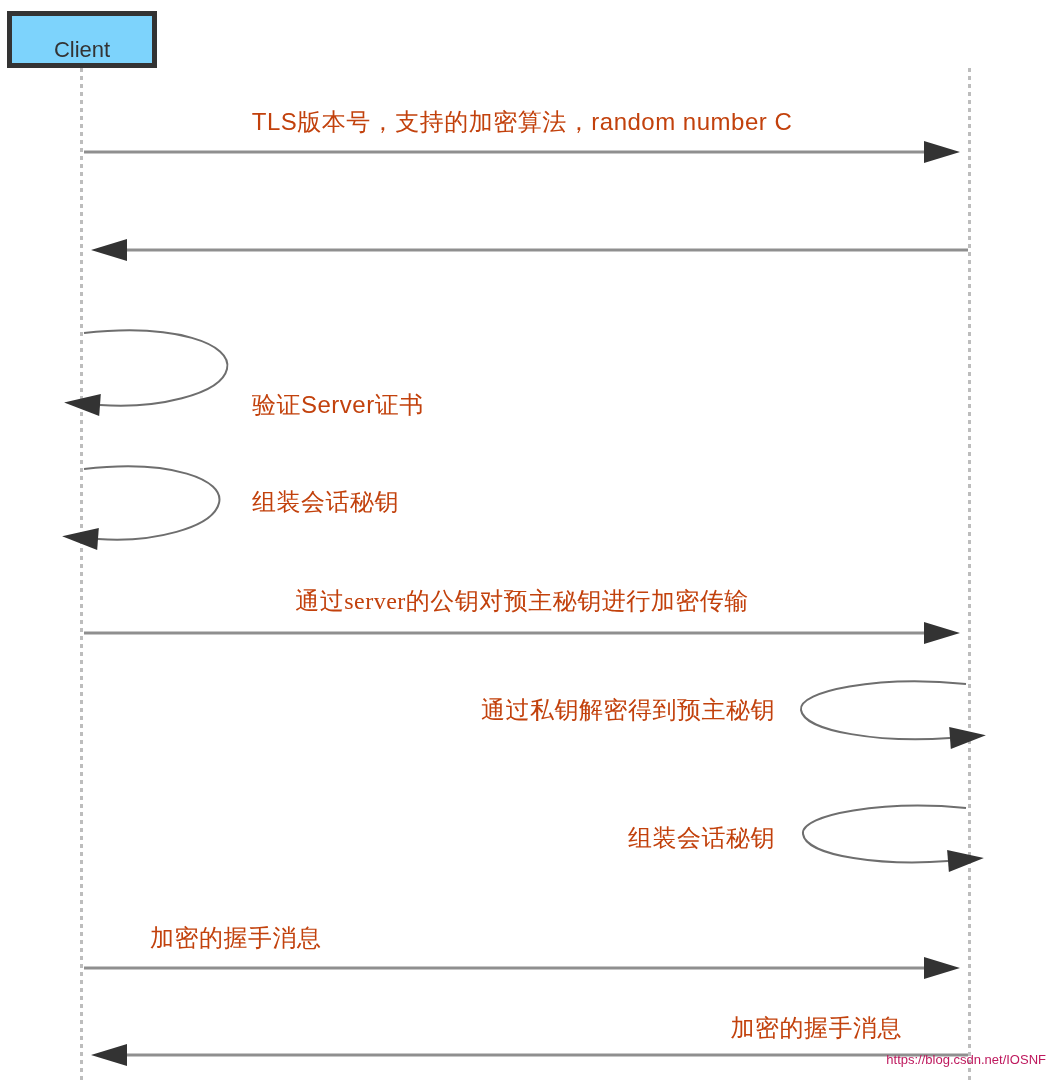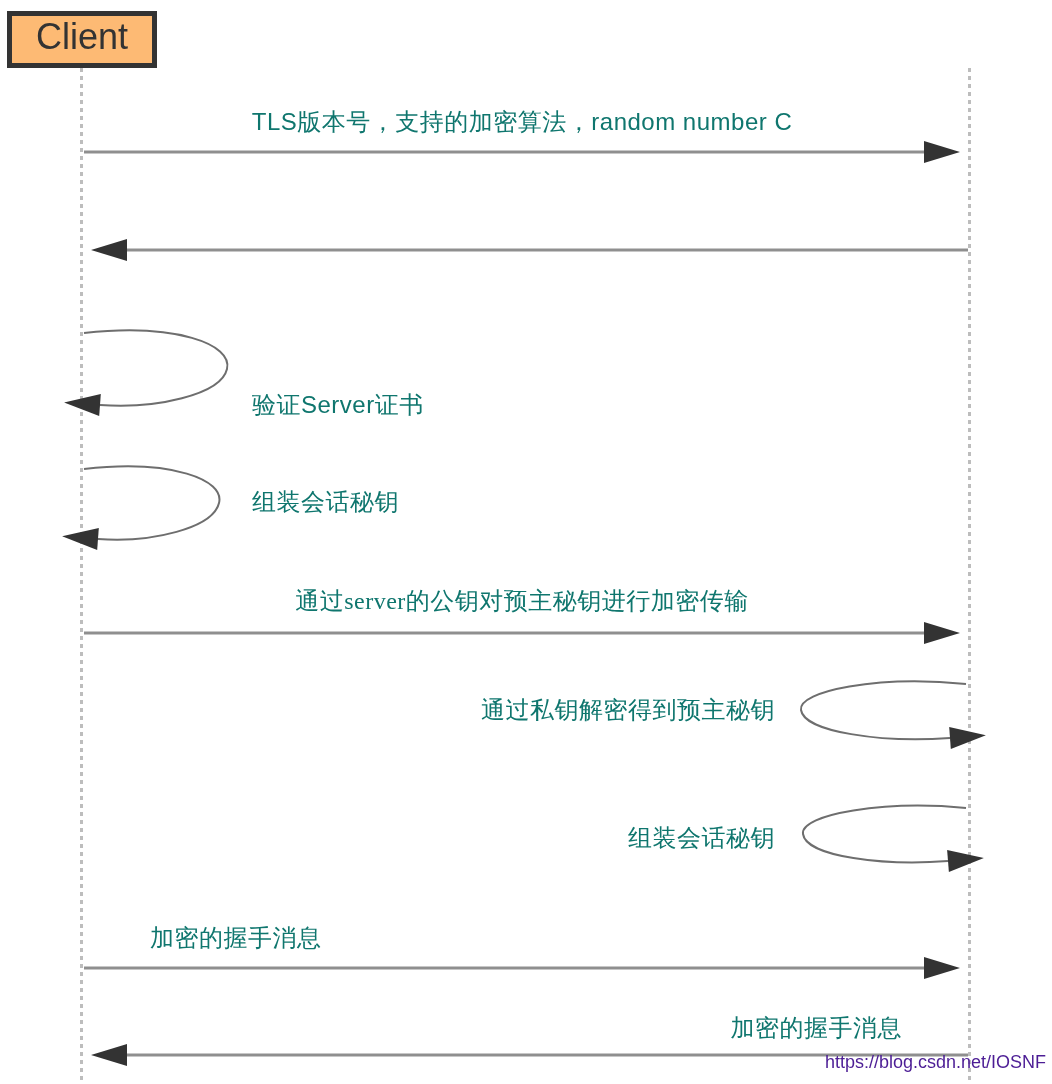--- a/index.html
+++ b/index.html
@@ -8,48 +8,48 @@
     width:1052px;height:1084px;
     background:#ffffff;
     font-family:"Liberation Sans","DejaVu Sans",sans-serif;
     overflow:hidden;
   }
   .actor-box{
     position:absolute;
     width:150px;height:57px;
     border:5px solid #333333;
     box-sizing:border-box;
-    display:flex;align-items:flex-start;justify-content:center;
-    font-size:36px;color:#333333;
-    background:#fdba74;
+    display:flex;align-items:flex-end;justify-content:center;
+    font-size:22px;color:#333333;
+    background:#7dd3fc;
     z-index:3;
   }
   .actor-client{left:7px;top:11px;}
   .actor-server{left:897px;top:10px;}
   .lifeline{
     position:absolute;
     width:3px;top:68px;bottom:0;
     background:repeating-linear-gradient(to bottom,#bdbdbd 0px,#bdbdbd 4px,transparent 4px,transparent 8px);
     z-index:1;
   }
   .lifeline-client{left:80px;}
   .lifeline-server{left:968px;}
   svg.arrows{position:absolute;left:0;top:0;z-index:2;pointer-events:none;}
   .msg-label{
     position:absolute;
-    font-size:24px;color:#0f766e;
+    font-size:24px;color:#c2410c;
     white-space:nowrap;
     z-index:4;
     letter-spacing:0.5px;
   }
   .centered{left:82px;width:880px;text-align:center;}
   .watermark{
     position:absolute;
     right:6px;top:1052px;
-    font-size:18px;color:#4c1d95;
+    font-size:13px;color:#be185d;
     z-index:5;white-space:nowrap;
   }
 </style>
 </head>
 <body>
 
 <div class="canvas">
 
   <div class="actor-box actor-client">
     <span>Client</span>

